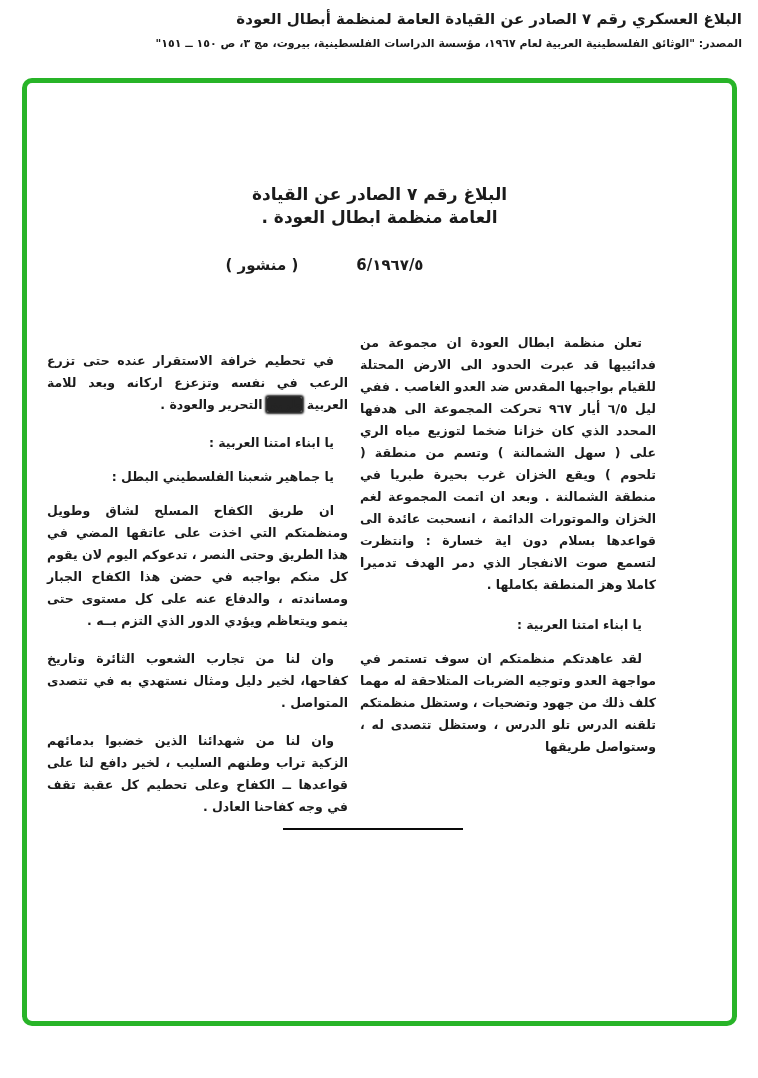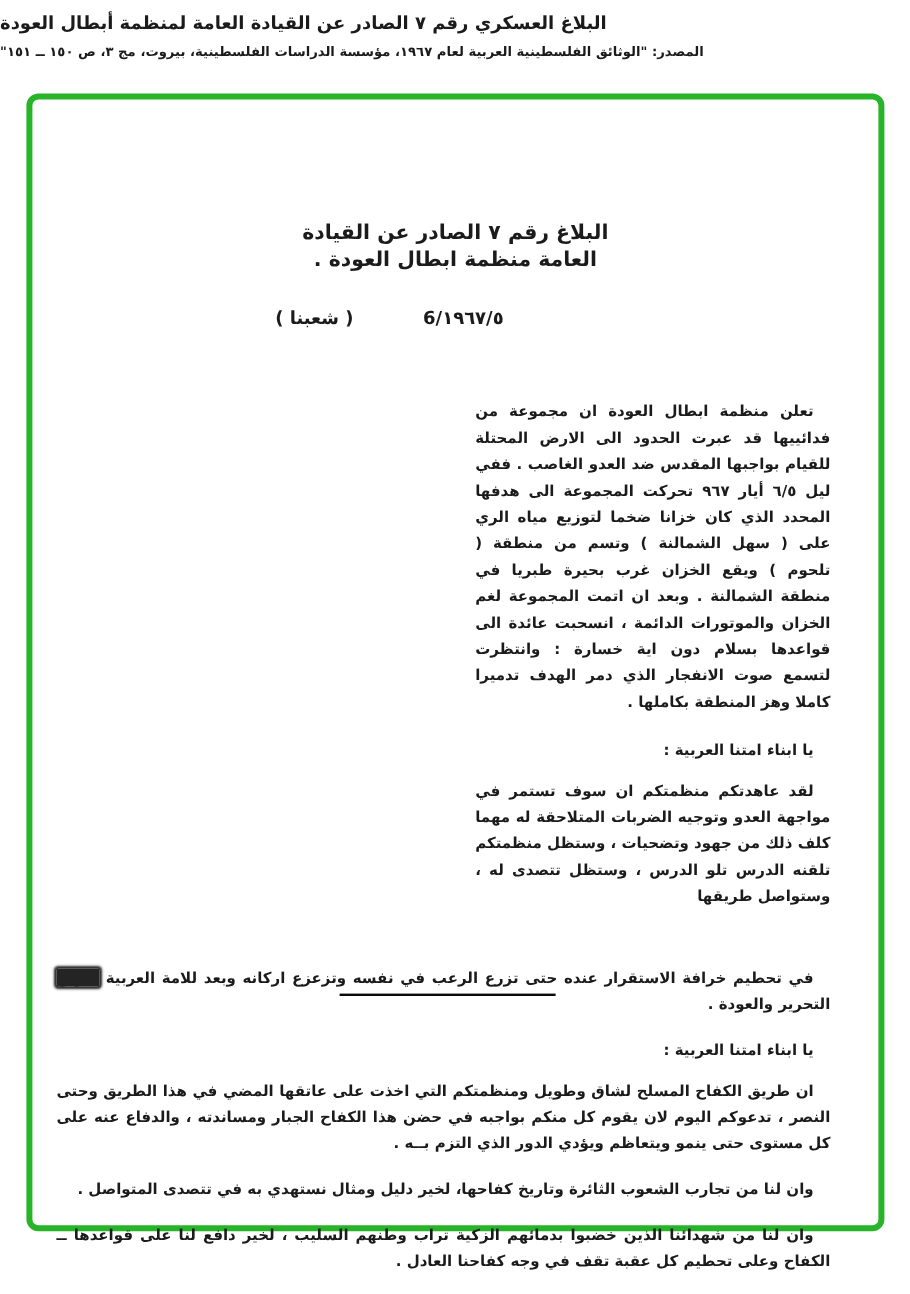--- a/index.html
+++ b/index.html
@@ -1,38 +1,38 @@
 <!DOCTYPE html>
 <html lang="ar" style="--frame-green: #28b428;"><head>
 <meta charset="utf-8">
 <style>
   html,body{margin:0;padding:0;}
   body{
     width:758px;height:1078px;background:#ffffff;position:relative;
     font-family:"DejaVu Sans",sans-serif;color:#1b1b1b;overflow:hidden;
   }
   .citation{
-    position:absolute;top:10px;left:0;width:742px;direction:rtl;text-align:left;
+    position:absolute;top:10px;left:0;width:742px;direction:rtl;text-align:right;
   }
   .citation-title{font-size:15px;font-weight:700;letter-spacing:0;}
   .citation-source{font-size:11px;font-weight:700;margin-top:9px;}
   .frame{
     position:absolute;left:22px;top:78px;width:715px;height:948px;
     border:5px solid var(--frame-green,#28b428);border-radius:10px;
     box-sizing:border-box;background:#ffffff;direction:rtl;position:absolute;
   }
   .doc-title{
     text-align:center;padding-top:100px;font-size:17px;font-weight:700;line-height:23px;
   }
   .date-row{
     margin-top:27px;display:flex;direction:rtl;justify-content:center;gap:58px;
     font-size:15px;font-weight:700;transform:translateX(-55px);
   }
   .columns{
-    display:flex;direction:rtl;margin-top:58px;padding:0 40px 0 20px;gap:12px;flex-direction:column;
+    display:flex;direction:rtl;margin-top:58px;padding:0 76px 0 20px;gap:12px;
   }
   .col{font-size:12.5px;font-weight:700;line-height:22px;text-align:justify;}
   .col p{margin:0 0 16px 0;text-indent:14px;}
   .col p.heading{text-indent:14px;margin:0 0 12px 0;}
   .col-right{width:296px;flex:0 0 296px;}
   .col-left{flex:1;margin-top:18px;}
   .col-right p.para1{margin-bottom:18px;}
   .smudge{
     background:#242424;color:#242424;border-radius:2px;
     box-shadow:0 0 2px 1.5px #242424;
@@ -51,38 +51,39 @@
 
 <div class="frame">
 
   <div class="doc-title">
     <div>البلاغ رقم ٧ الصادر عن القيادة</div>
     <div>العامة منظمة ابطال العودة .</div>
   </div>
 
   <div class="date-row">
     <span>١٩٦٧/٥/6</span>
-    <span>( شعبنا )</span>
+    <span>( منشور )</span>
   </div>
 
   <div class="columns">
 
     <div class="col col-right">
       <p class="para1">تعلن منظمة ابطال العودة ان مجموعة من فدائييها قد عبرت الحدود الى الارض المحتلة للقيام بواجبها المقدس ضد العدو الغاصب . ففي ليل ٦/٥ أيار ٩٦٧ تحركت المجموعة الى هدفها المحدد الذي كان خزانا ضخما لتوزيع مياه الري على ( سهل الشمالنة ) وتسم من منطقة ( تلحوم ) ويقع الخزان غرب بحيرة طبريا في منطقة الشمالنة . وبعد ان اتمت المجموعة لغم الخزان والموتورات الدائمة ، انسحبت عائدة الى قواعدها بسلام دون اية خسارة : وانتظرت لتسمع صوت الانفجار الذي دمر الهدف تدميرا كاملا وهز المنطقة بكاملها .</p>
       <p class="heading">يا ابناء امتنا العربية :</p>
       <p>لقد عاهدتكم منظمتكم ان سوف تستمر في مواجهة العدو وتوجيه الضربات المتلاحقة له مهما كلف ذلك من جهود وتضحيات ، وستظل منظمتكم تلقنه الدرس تلو الدرس ، وستظل تتصدى له ، وستواصل طريقها</p>
     </div>
 
     <div class="col col-left">
       <p>
         <span>في تحطيم خرافة الاستقرار عنده حتى تزرع الرعب في نفسه وتزعزع اركانه وبعد للامة العربية</span>
         <span class="smudge">طريق</span>
         <span>التحرير والعودة .</span>
       </p>
       <p class="heading">يا ابناء امتنا العربية :</p>
+      <p class="heading">يا جماهير شعبنا الفلسطيني البطل :</p>
       <p>ان طريق الكفاح المسلح لشاق وطويل ومنظمتكم التي اخذت على عاتقها المضي في هذا الطريق وحتى النصر ، تدعوكم اليوم لان يقوم كل منكم بواجبه في حضن هذا الكفاح الجبار ومساندته ، والدفاع عنه على كل مستوى حتى ينمو ويتعاظم ويؤدي الدور الذي التزم بــه .</p>
       <p>وان لنا من تجارب الشعوب الثائرة وتاريخ كفاحها، لخير دليل ومثال نستهدي به في تتصدى المتواصل .</p>
       <p>وان لنا من شهدائنا الذين خضبوا بدمائهم الزكية تراب وطنهم السليب ، لخير دافع لنا على قواعدها ــ الكفاح وعلى تحطيم كل عقبة تقف في وجه كفاحنا العادل .</p>
     </div>
 
   </div>
 
   <div class="separator"></div>
 </div>
 

